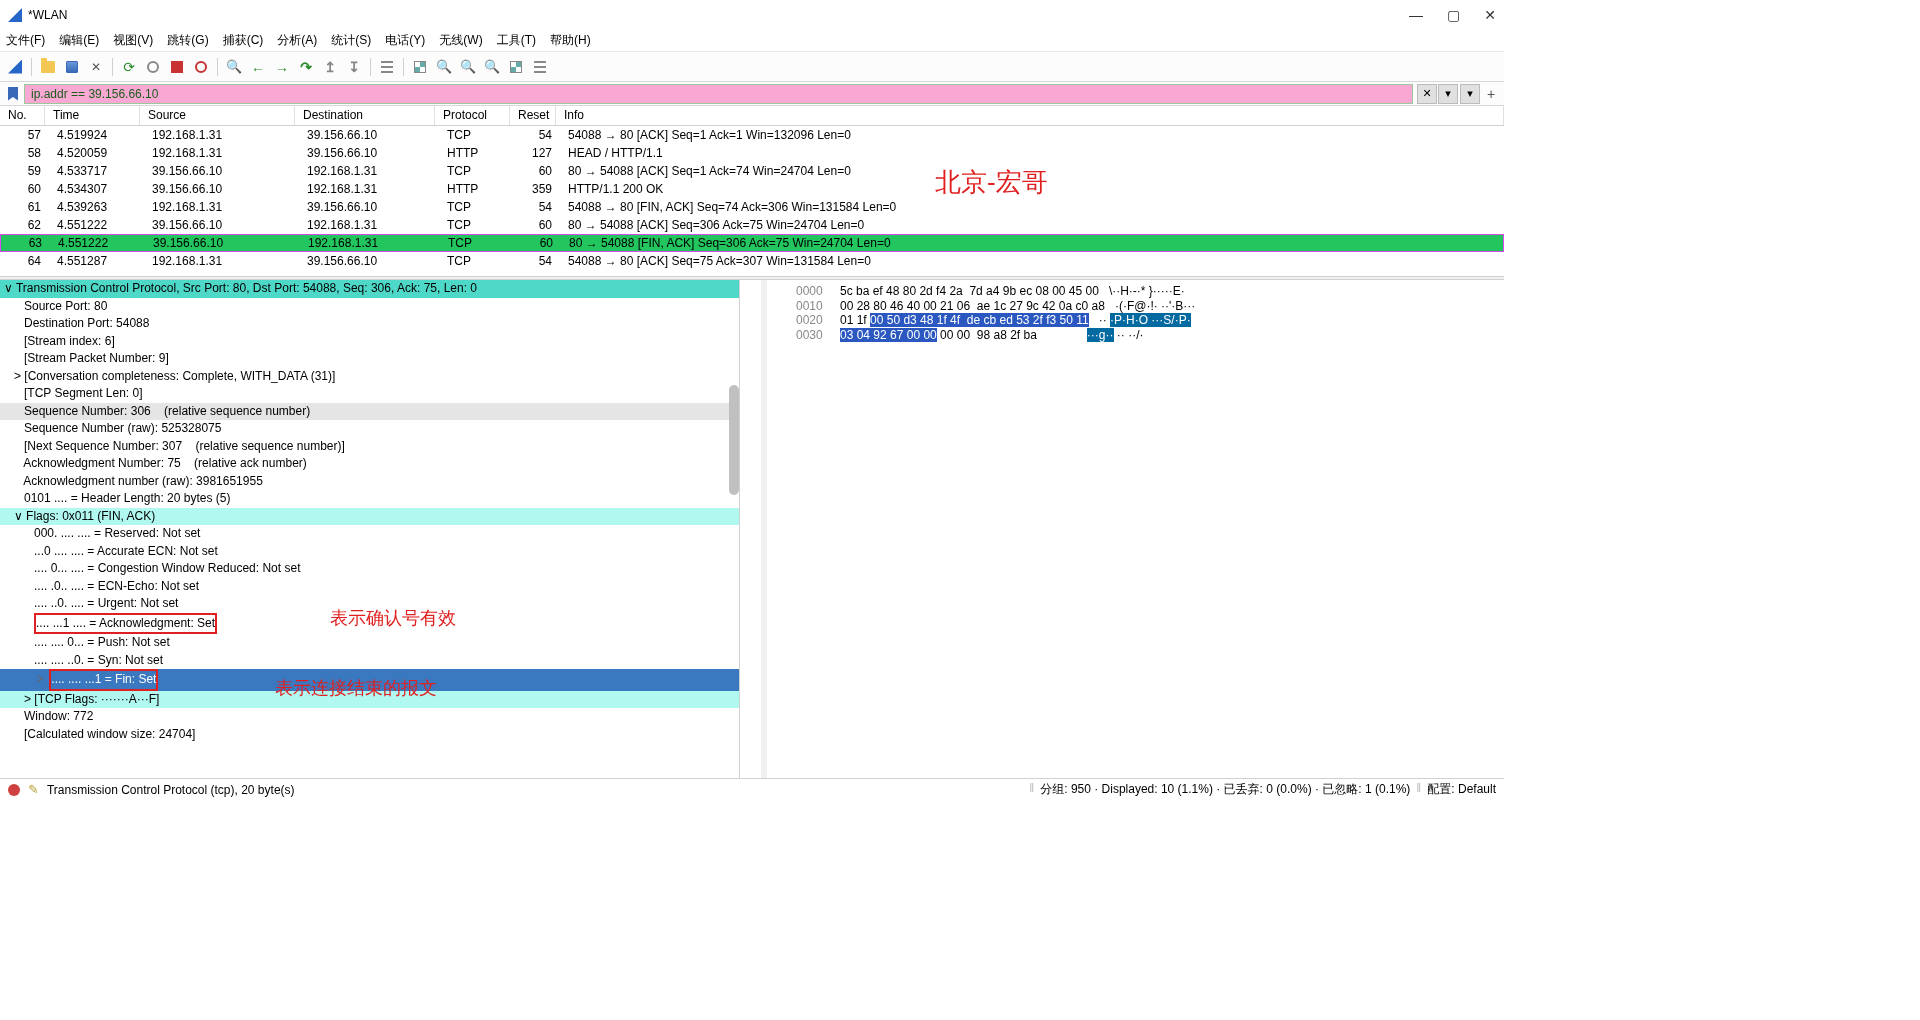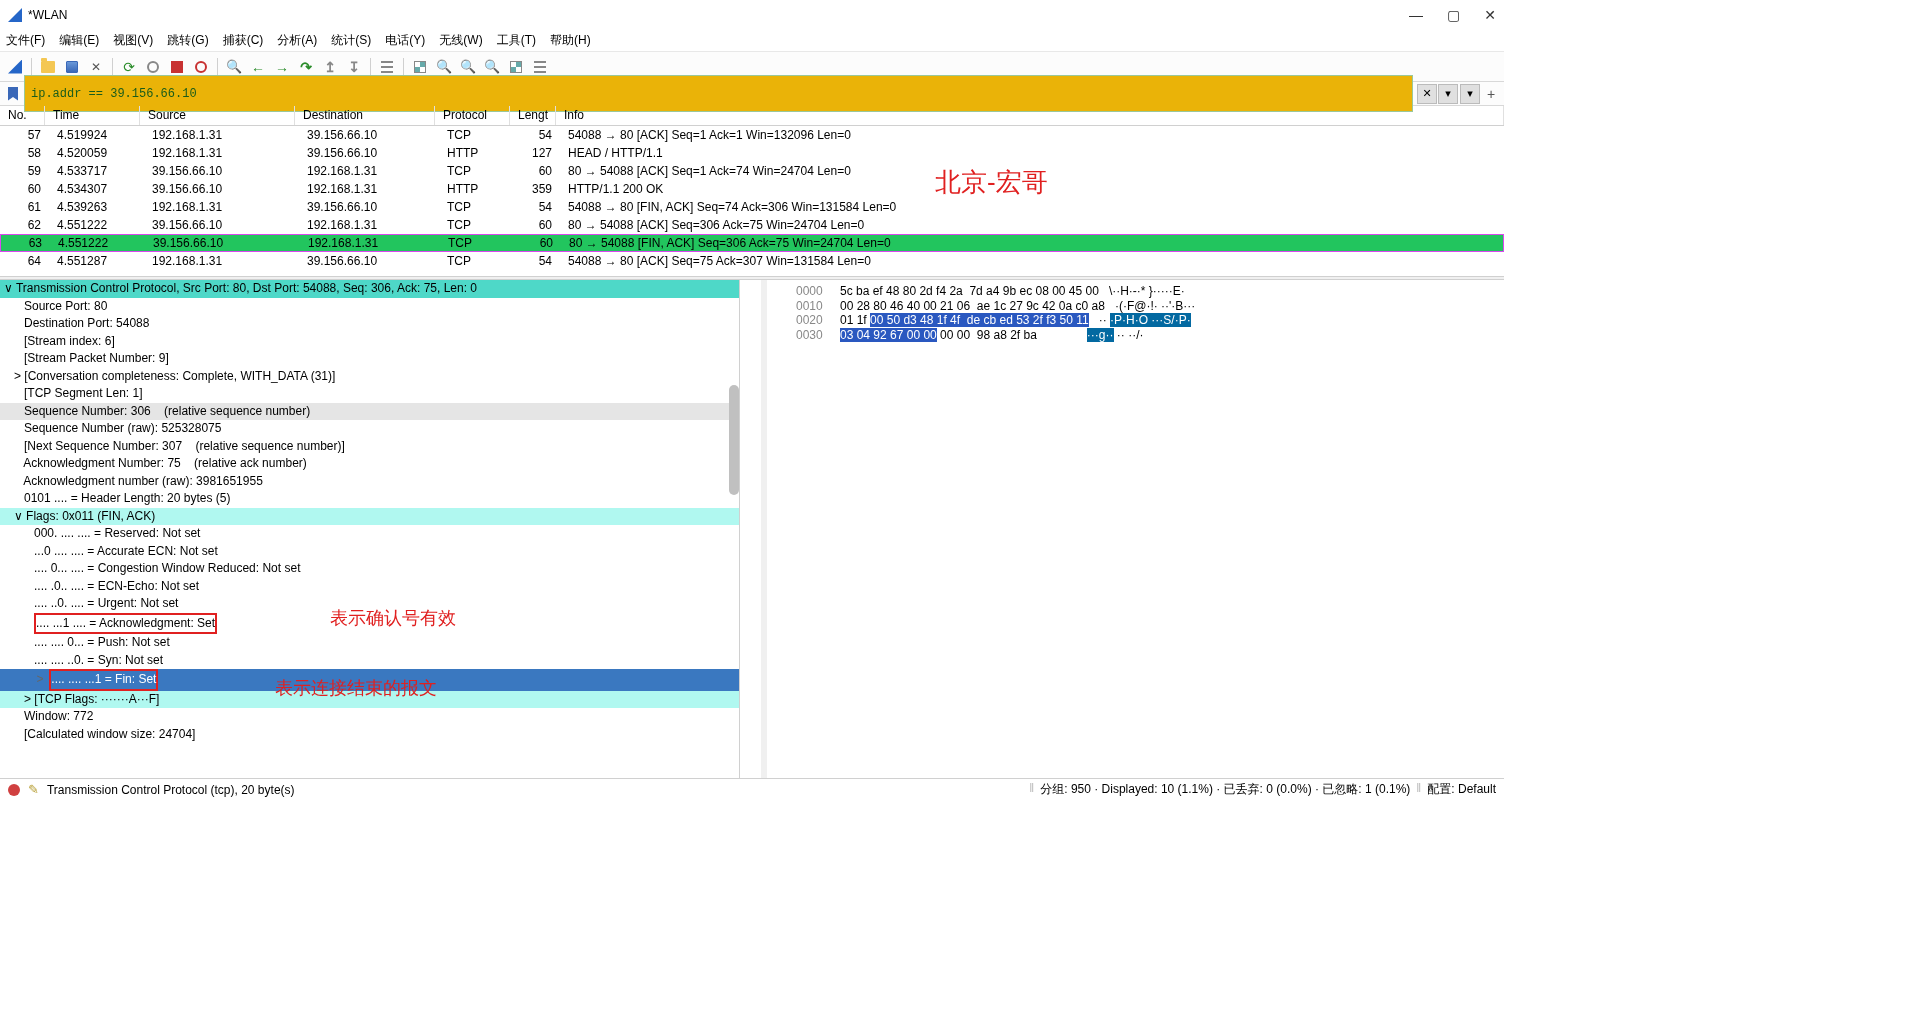--- a/index.html
+++ b/index.html
@@ -22,21 +22,21 @@
 .tb-circle-gray { width:12px; height:12px; border:2px solid #888; border-radius:50%; }
 .tb-sq-red { width:12px; height:12px; background:#c83232; }
 .tb-reload { font-size:14px; color:#2a8c2a; }
 .tb-mag { font-size:13px; }
 .tb-arr { font-size:14px; font-weight:bold; }
 .tb-grid { width:12px; height:12px; background:conic-gradient(#6aa 25%,#fff 0 50%,#6aa 0 75%,#fff 0); border:1px solid #888;}
 .tb-bars { width:12px; height:12px; background:linear-gradient(#888 20%,#fff 0 40%,#888 0 60%,#fff 0 80%,#888 0);}
 .filter-row { height:24px; display:flex; align-items:center; padding:2px 4px; gap:2px; border-bottom:1px solid #d8d8d8; background:#fcfcfc; }
 .filter-icon { width:18px; height:18px; display:flex; align-items:center; justify-content:center; }
 .filter-bookmark { width:10px; height:14px; background:#3a68b8; clip-path:polygon(0 0,100% 0,100% 100%,50% 75%,0 100%);}
-.filter-input { flex:1; height:37px; background:#eab308; border:1px solid #9ac89a; padding:1px 6px; font-family:Liberation Mono, monospace; font-size:12px; color:#1a5c1a;}
+.filter-input { flex:1; height:20px; background:#f9a8d4; border:1px solid #9ac89a; padding:1px 6px; font-family:Liberation Sans, sans-serif; font-size:12px; color:#1a5c1a;}
 .filter-end { display:flex; align-items:center; gap:1px; margin-left:2px; }
 .filter-x { width:20px; height:20px; background:#e0e0e0; display:flex; align-items:center; justify-content:center; font-size:11px; border:1px solid #bbb; cursor:pointer;}
 .filter-dd { width:20px; height:20px; background:#e0e0e0; display:flex; align-items:center; justify-content:center; font-size:11px; border:1px solid #bbb; cursor:pointer;}
 .filter-plus { width:18px; height:18px; display:flex; align-items:center; justify-content:center; font-size:14px; color:#555; cursor:pointer;}
 .pkt-header { height:20px; display:flex; background:#fff; border-bottom:1px solid #d0d0d0; font-size:12px;}
 .pkt-header div { padding:2px 8px; border-right:1px solid #e0e0e0;}
 .col-no{width:45px}.col-time{width:95px}.col-src{width:155px}.col-dst{width:140px}.col-proto{width:75px}.col-len{width:46px}.col-info{flex:1}
 .pkt-list { height:150px; overflow:auto; font-family:Consolas,monospace; font-size:12px; position:relative;}
 .pkt-row { display:flex; height:18px; align-items:center; white-space:pre;}
 .pkt-row.sel { background:#22c55e; border:1px solid #d946ef; }
@@ -165,21 +165,21 @@
   <div class="filter-dd">▾</div>
   <div class="filter-plus">+</div>
 </div>
 
 <div class="pkt-header">
   <div class="col-no">No.</div>
   <div class="col-time">Time</div>
   <div class="col-src">Source</div>
   <div class="col-dst">Destination</div>
   <div class="col-proto">Protocol</div>
-  <div class="col-len">Lengt</div>
+  <div class="col-len">Reset</div>
   <div class="col-info">Info</div>
 </div>
 
 <div class="pkt-list" id="pkt-list">
   <div class="watermark">北京-宏哥</div>
 <div class="pkt-row"><div class="col-no">57</div><div class="col-time">4.519924</div><div class="col-src">192.168.1.31</div><div class="col-dst">39.156.66.10</div><div class="col-proto">TCP</div><div class="col-len">54</div><div class="col-info">54088 → 80 [ACK] Seq=1 Ack=1 Win=132096 Len=0</div></div>
     <div class="pkt-row"><div class="col-no">58</div><div class="col-time">4.520059</div><div class="col-src">192.168.1.31</div><div class="col-dst">39.156.66.10</div><div class="col-proto">HTTP</div><div class="col-len">127</div><div class="col-info">HEAD / HTTP/1.1</div></div>
     <div class="pkt-row"><div class="col-no">59</div><div class="col-time">4.533717</div><div class="col-src">39.156.66.10</div><div class="col-dst">192.168.1.31</div><div class="col-proto">TCP</div><div class="col-len">60</div><div class="col-info">80 → 54088 [ACK] Seq=1 Ack=74 Win=24704 Len=0</div></div>
     <div class="pkt-row"><div class="col-no">60</div><div class="col-time">4.534307</div><div class="col-src">39.156.66.10</div><div class="col-dst">192.168.1.31</div><div class="col-proto">HTTP</div><div class="col-len">359</div><div class="col-info">HTTP/1.1 200 OK</div></div>
     <div class="pkt-row"><div class="col-no">61</div><div class="col-time">4.539263</div><div class="col-src">192.168.1.31</div><div class="col-dst">39.156.66.10</div><div class="col-proto">TCP</div><div class="col-len">54</div><div class="col-info">54088 → 80 [FIN, ACK] Seq=74 Ack=306 Win=131584 Len=0</div></div>
@@ -192,21 +192,21 @@
 
 <div class="lower">
   <div class="details" id="details">
     <div class="scroll-thumb"></div>
   <div class="det-line det-hl-teal">∨ Transmission Control Protocol, Src Port: 80, Dst Port: 54088, Seq: 306, Ack: 75, Len: 0</div>
       <div class="det-line ">      Source Port: 80</div>
       <div class="det-line ">      Destination Port: 54088</div>
       <div class="det-line ">      [Stream index: 6]</div>
       <div class="det-line ">      [Stream Packet Number: 9]</div>
       <div class="det-line ">   &gt; [Conversation completeness: Complete, WITH_DATA (31)]</div>
-      <div class="det-line ">      [TCP Segment Len: 1]</div>
+      <div class="det-line ">      [TCP Segment Len: 0]</div>
       <div class="det-line det-hl-sel">      Sequence Number: 306    (relative sequence number)</div>
       <div class="det-line ">      Sequence Number (raw): 525328075</div>
       <div class="det-line ">      [Next Sequence Number: 307    (relative sequence number)]</div>
       <div class="det-line ">      Acknowledgment Number: 75    (relative ack number)</div>
       <div class="det-line ">      Acknowledgment number (raw): 3981651955</div>
       <div class="det-line ">      0101 .... = Header Length: 20 bytes (5)</div>
       <div class="det-line det-hl-cyan">   ∨ Flags: 0x011 (FIN, ACK)</div>
       <div class="det-line ">         000. .... .... = Reserved: Not set</div>
       <div class="det-line ">         ...0 .... .... = Accurate ECN: Not set</div>
       <div class="det-line ">         .... 0... .... = Congestion Window Reduced: Not set</div>

